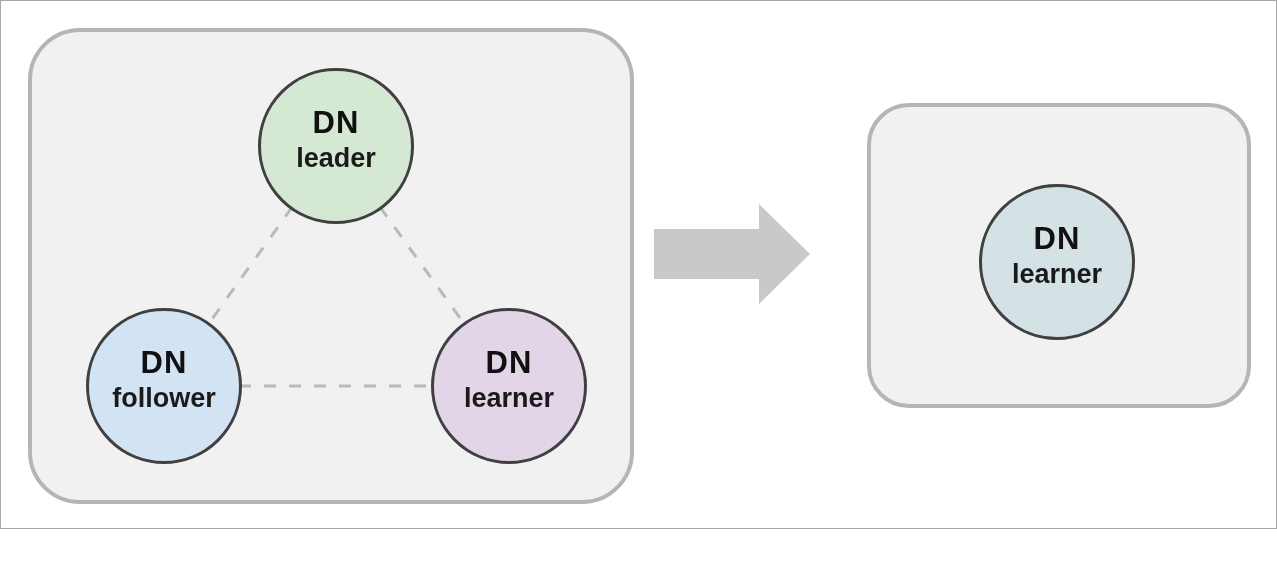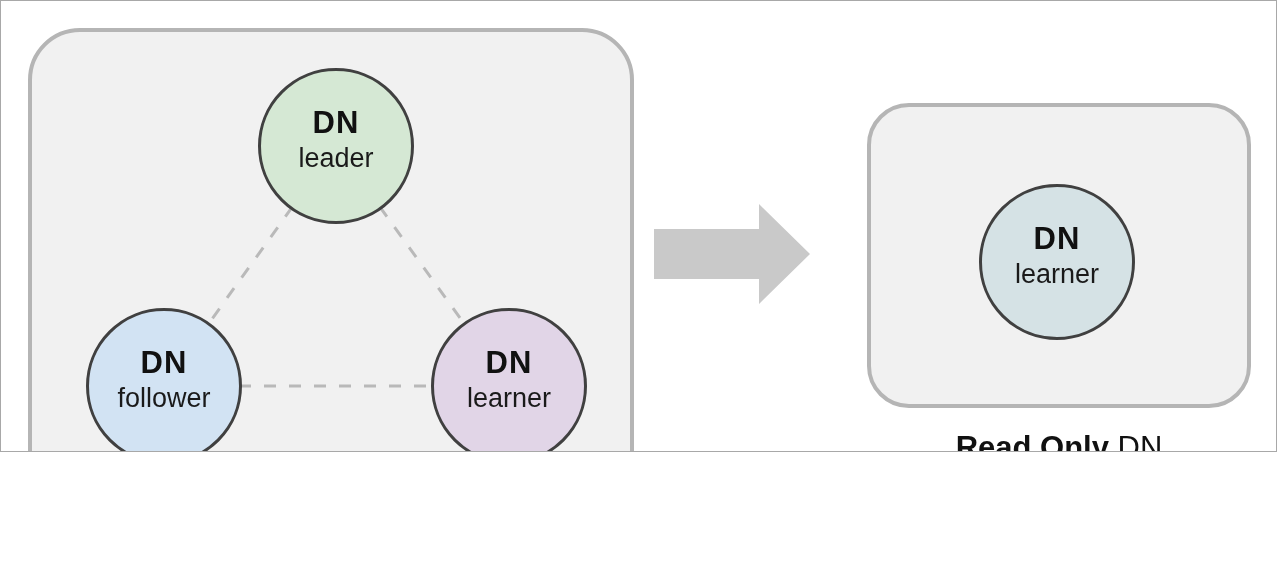--- a/index.html
+++ b/index.html
@@ -4,21 +4,21 @@
 <style>
   * { margin: 0; padding: 0; box-sizing: border-box; }
   html, body { background: #ffffff; }
   body {
     font-family: "Liberation Sans", sans-serif;
     width: 1277px; height: 585px;
     position: relative;
   }
   .canvas {
     position: absolute; left: 0; top: 0;
-    width: 1277px; height: 452px;
+    width: 1277px; height: 529px;
     background: #ffffff;
     border: 1px solid #a8a8a8;
     overflow: hidden;
   }
   .panel {
     position: absolute;
     background: #f1f1f1;
     border: 4px solid #b5b5b5;
     z-index: 1;
   }
@@ -59,21 +59,21 @@
   }
   .node-name {
     font-size: 31px;
     font-weight: 700;
     color: #111111;
     line-height: 38px;
     letter-spacing: 1px;
   }
   .node-role {
     font-size: 27px;
-    font-weight: 400;
+    font-weight: 700;
     color: #1a1a1a;
     line-height: 32px;
   }
   .node.leader   { left: 257px; top:  67px; }
   .node.follower { left:  85px; top: 307px; }
   .node.logger   { left: 430px; top: 307px; }
   .node.learner  { left: 978px; top: 183px; }
   .protocol-label {
     position: absolute;
     left: 337px; top: 293px;
@@ -127,17 +127,14 @@
     <div class="node-role">learner</div>
   </div>
 
   <div class="node learner" style="background-color: rgb(213, 226, 229);">
     <div class="node-name">DN</div>
     <div class="node-role">learner</div>
   </div>
 
 
 
-  <div class="caption readonly-caption">
-    <span class="cap-bold">Read Only</span><span> </span><span class="cap-regular">DN</span>
-  </div>
 
 </div>
 
 </body></html>

